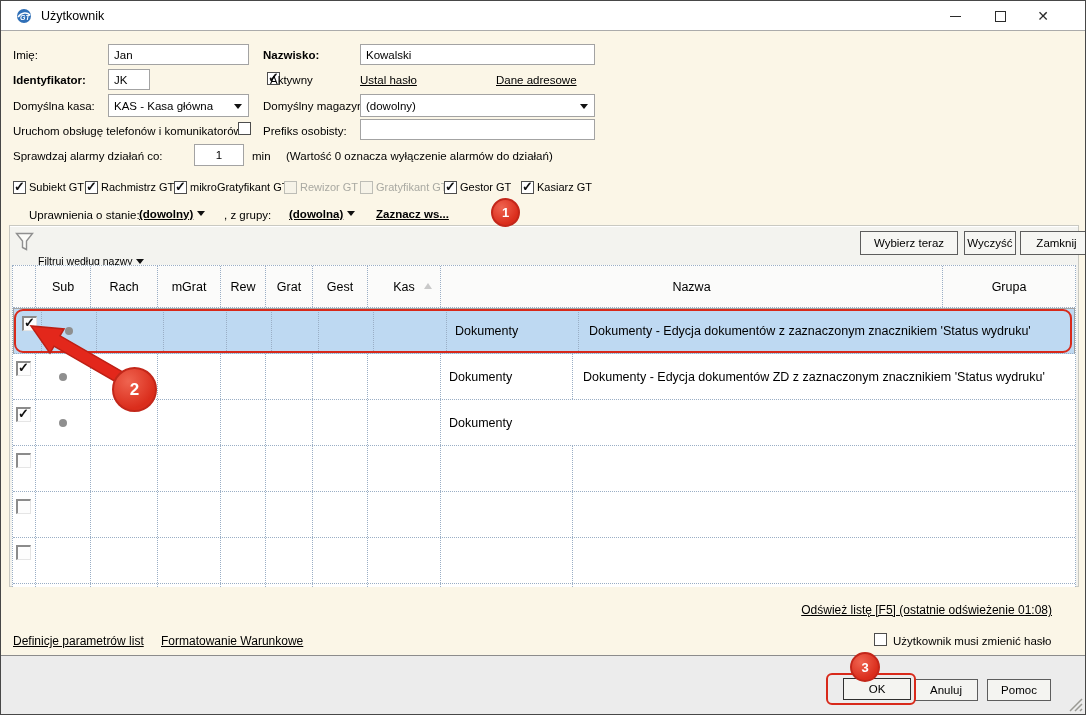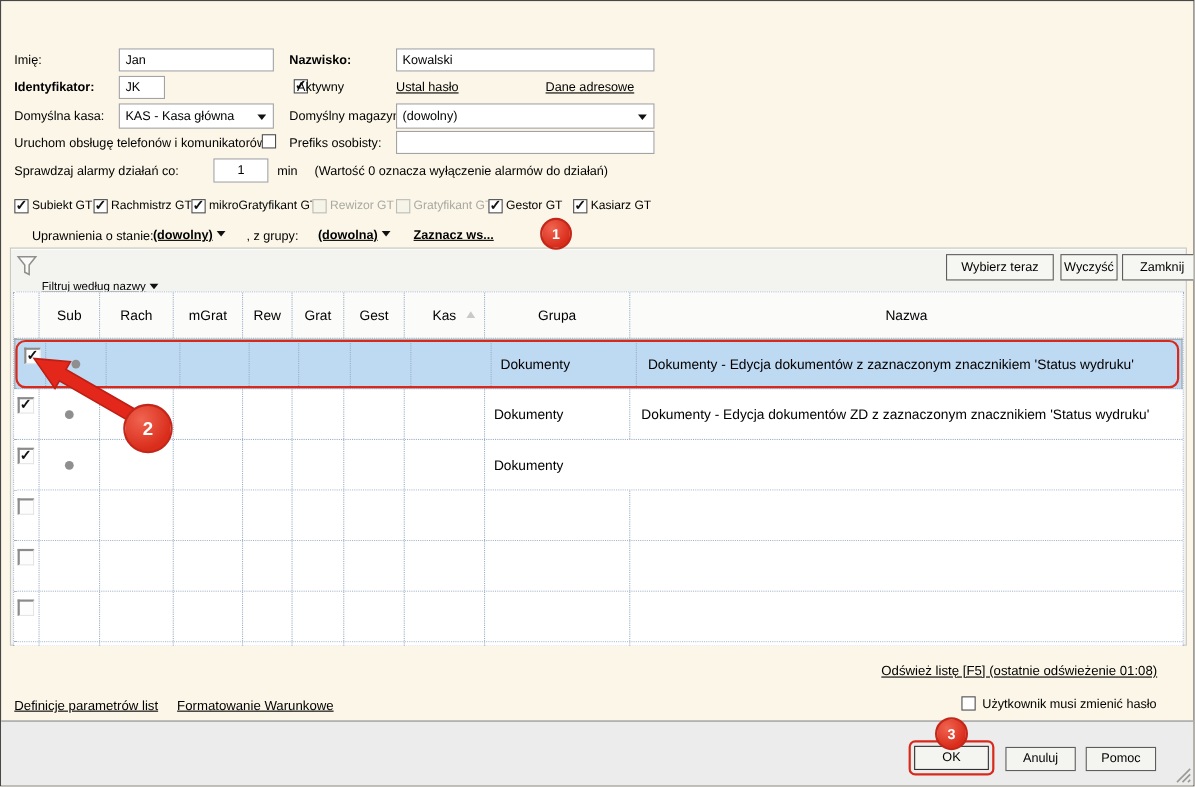--- a/index.html
+++ b/index.html
@@ -100,40 +100,57 @@
                  border:2px solid #d8291a; border-radius:9px; pointer-events:none; z-index:5; }
 
   
   .footer { position:absolute; left:0; top:654px; width:100%; height:61px;
             background:#ececec; border-top:1px solid #8c8c8c; }
   .btn { position:absolute; background:#f4f4f1; border:1px solid #5d5d5d;
          font-size:11.5px; display:flex; align-items:center; justify-content:center;
          cursor:pointer; }
   .ok-ring { position:absolute; left:825px; top:672px; padding:3px;
              border:2px solid #d8291a; border-radius:6px; z-index:6; }
-  .ok-ring .btn { position:relative; width:68px; height:22px; border-color:#2f2f2f; }
+  .ok-ring .btn { position:relative; width:68px; height:22px; border-color:#2f2f2f;margin-left:12px; }
 
   
   .overlay { position:absolute; left:0; top:0; width:1086px; height:715px;
              pointer-events:none; z-index:20; }
   .badge { position:absolute; border-radius:50%; color:#fff; z-index:21;
            background:radial-gradient(circle at 35% 30%, #ef6450, #da2d1c 70%);
            border:2px solid #c3271a; display:flex; align-items:center; justify-content:center;
            font-weight:bold; pointer-events:none; }
   .badge1 { left:490px; top:197px; width:29px; height:29px; font-size:13px; }
   .badge2 { left:111px; top:366px; width:45px; height:45px; font-size:17px; }
   .badge3 { left:849px; top:651px; width:30px; height:30px; font-size:13px; }
 
   .grip { position:absolute; right:2px; bottom:2px; }
 </style>
 </head>
 <body>
 
 <div class="win">
 
+  <div class="titlebar">
+    <svg class="title-icon" viewBox="0 0 16 16">
+      <circle cx="8" cy="8" r="7" fill="#2f6fb7"></circle>
+      <path d="M2 9 C6 4, 11 4, 14 7" stroke="#fff" stroke-width="1.6" fill="none"></path>
+      <text x="4" y="12" font-size="7" fill="#fff" font-style="italic" font-weight="bold">GT</text>
+    </svg>
+    <span class="title-text">Użytkownik</span>
+    <div class="winbtn wb-min">
+        <div class="glyph-min"></div>
+      </div>
+    <div class="winbtn wb-max">
+        <div class="glyph-max"></div>
+      </div>
+    <div class="winbtn wb-close">
+        <div class="glyph-close">✕</div>
+      </div>
+  </div>
 
   <span class="lbl" style="left:12px;top:48px;">Imię:</span>
   <input class="inp" style="left: 107px; top: 43px; width: 141px; height: 21px;" value="Jan">
   <span class="lbl bold" style="left:262px;top:48px;">Nazwisko:</span>
   <input class="inp" style="left: 359px; top: 43px; width: 235px; height: 21px;" value="Kowalski">
 
   <span class="lbl bold" style="left:12px;top:73px;">Identyfikator:</span>
   <input class="inp" style="left: 107px; top: 68px; width: 42px; height: 21px;" value="JK">
   <span class="cb on" style="left:266px;top:71px;"></span>
   <span class="lbl" style="left:269px;top:73px;">Aktywny</span>
@@ -211,22 +228,22 @@
         <div class="tc c1">Sub</div>
         <div class="tc c2">Rach</div>
         <div class="tc c3">mGrat</div>
         <div class="tc c4">Rew</div>
         <div class="tc c5">Grat</div>
         <div class="tc c6">Gest</div>
         <div class="tc c7">
             <span>Kas</span>
             <span class="sortmark"></span>
           </div>
+        <div class="tc c9">Nazwa</div>
         <div class="tc c8">Grupa</div>
-        <div class="tc c9">Nazwa</div>
       </div>
 
       <div class="trow sel">
         <div class="tc c0">
             <span class="rcb on"></span>
           </div>
         <div class="tc c1">
             <span class="dot show"></span>
           </div>
         <div class="tc c2"></div>

